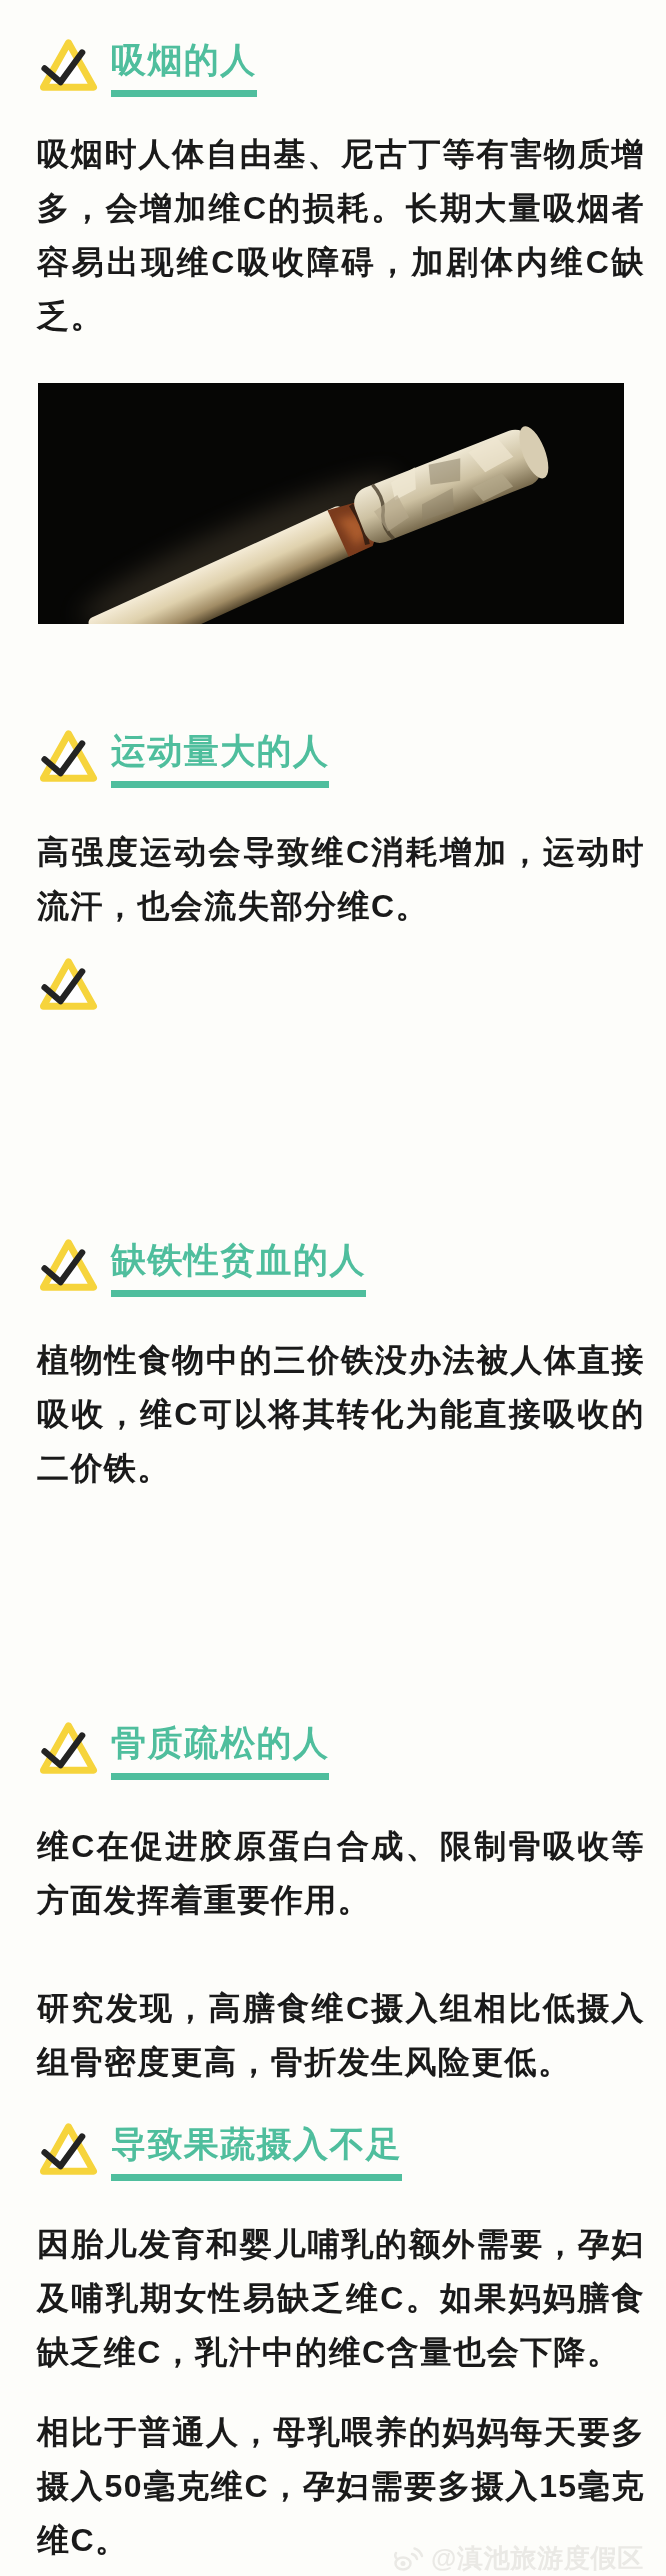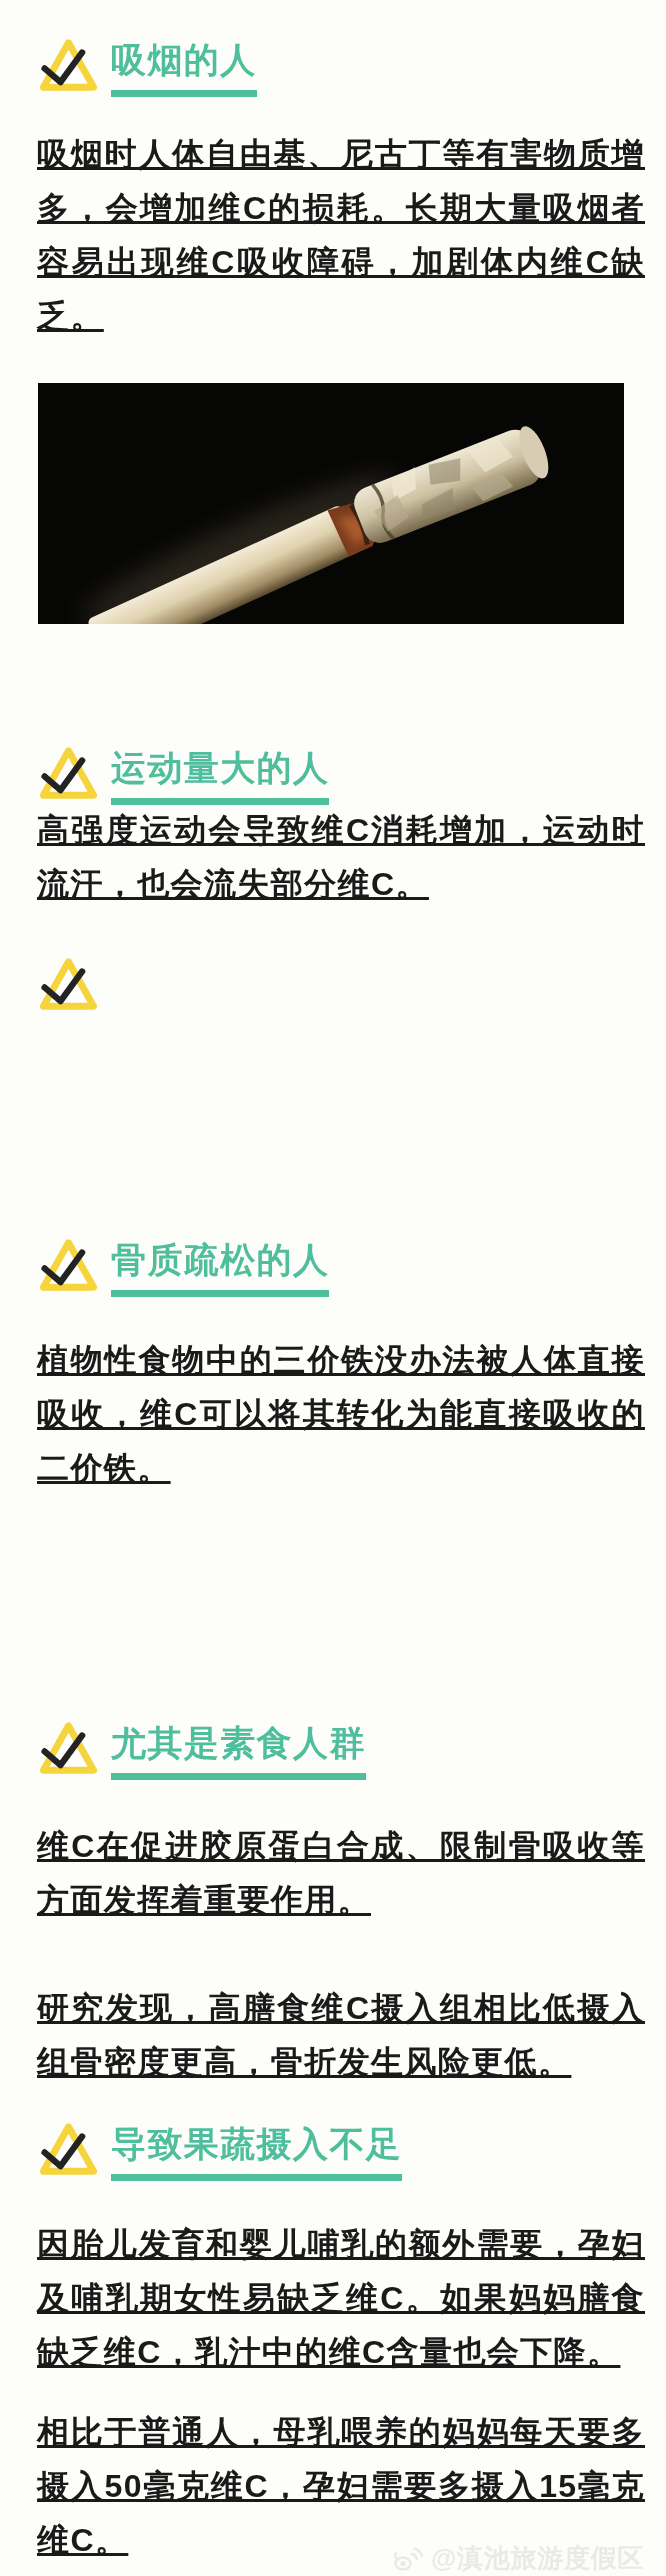--- a/index.html
+++ b/index.html
@@ -7,21 +7,21 @@
   .page{position:relative;width:666px;height:2576px;background:#fdfdfa;overflow:hidden;}
 
   .sec-head{position:absolute;left:40px;display:flex;align-items:flex-start;gap:14px;}
   .tri-icon{width:57px;height:54px;overflow:visible;flex:0 0 auto;}
   .sec-text{display:inline-block;font-size:35px;font-weight:bold;line-height:43px;
             color:#4FBE9D;letter-spacing:1.4px;padding-bottom:9px;margin-top:0px;
             border-bottom:7px solid #4FBE9D;}
 
   .para{position:absolute;left:37px;width:608px;font-size:32px;line-height:54px;
         color:#1a1a1a;font-weight:600;letter-spacing:1.4px;text-align:justify;
-        text-align-last:left;text-decoration:underline;}
+        text-align-last:left;}
 
   .photo{position:absolute;left:38px;top:383px;width:586px;height:241px;background:#060605;}
   .photo svg{display:block;width:586px;height:241px;}
 
   .watermark{position:absolute;right:22px;top:2541px;display:flex;align-items:center;gap:7px;
              color:#eae9e5;font-size:26px;font-weight:600;letter-spacing:0.7px;}
   .wb-icon{width:32px;height:28px;overflow:visible;}
 </style>
 </head>
 <body>
@@ -81,47 +81,47 @@
           <polygon points="150,-44 196,-36 184,-6 142,-16" fill="#8D8268" opacity="0.55"></polygon>
           <polygon points="210,-40 256,-44 268,-10 222,-4" fill="#EFE7D2" opacity="0.7"></polygon>
           <polygon points="120,6 170,0 160,30 112,28" fill="#8D8268" opacity="0.5"></polygon>
           <polygon points="196,10 244,6 252,30 204,34" fill="#B5A98C" opacity="0.7"></polygon>
           <polygon points="52,-10 92,-20 96,16 60,24" fill="#B5A98C" opacity="0.6"></polygon>
         </g>
       </g>
     </svg>
   </div>
 
-  <div class="sec-head" style="top:746px">
+  <div class="sec-head" style="top:729px">
     <svg class="tri-icon" viewBox="0 0 100 92">
         <use href="#tri-check"></use>
       </svg>
     <span class="sec-text">运动量大的人</span>
   </div>
-  <div class="para" style="top:803px">高强度运动会导致维C消耗增加，运动时流汗，也会流失部分维C。</div>
+  <div class="para" style="top:825px">高强度运动会导致维C消耗增加，运动时流汗，也会流失部分维C。</div>
 
   <div class="sec-head" style="top:957px">
     <svg class="tri-icon" viewBox="0 0 100 92">
         <use href="#tri-check"></use>
       </svg>
   </div>
 
   <div class="sec-head" style="top:1238px">
     <svg class="tri-icon" viewBox="0 0 100 92">
         <use href="#tri-check"></use>
       </svg>
-    <span class="sec-text">骨质疏松的人</span>
+    <span class="sec-text">缺铁性贫血的人</span>
   </div>
   <div class="para" style="top:1333px">植物性食物中的三价铁没办法被人体直接吸收，维C可以将其转化为能直接吸收的二价铁。</div>
 
   <div class="sec-head" style="top:1721px">
     <svg class="tri-icon" viewBox="0 0 100 92">
         <use href="#tri-check"></use>
       </svg>
-    <span class="sec-text">尤其是素食人群</span>
+    <span class="sec-text">骨质疏松的人</span>
   </div>
   <div class="para" style="top:1819px">维C在促进胶原蛋白合成、限制骨吸收等方面发挥着重要作用。</div>
   <div class="para" style="top:1981px">研究发现，高膳食维C摄入组相比低摄入组骨密度更高，骨折发生风险更低。</div>
 
   <div class="sec-head" style="top:2122px">
     <svg class="tri-icon" viewBox="0 0 100 92">
         <use href="#tri-check"></use>
       </svg>
     <span class="sec-text">导致果蔬摄入不足</span>
   </div>

